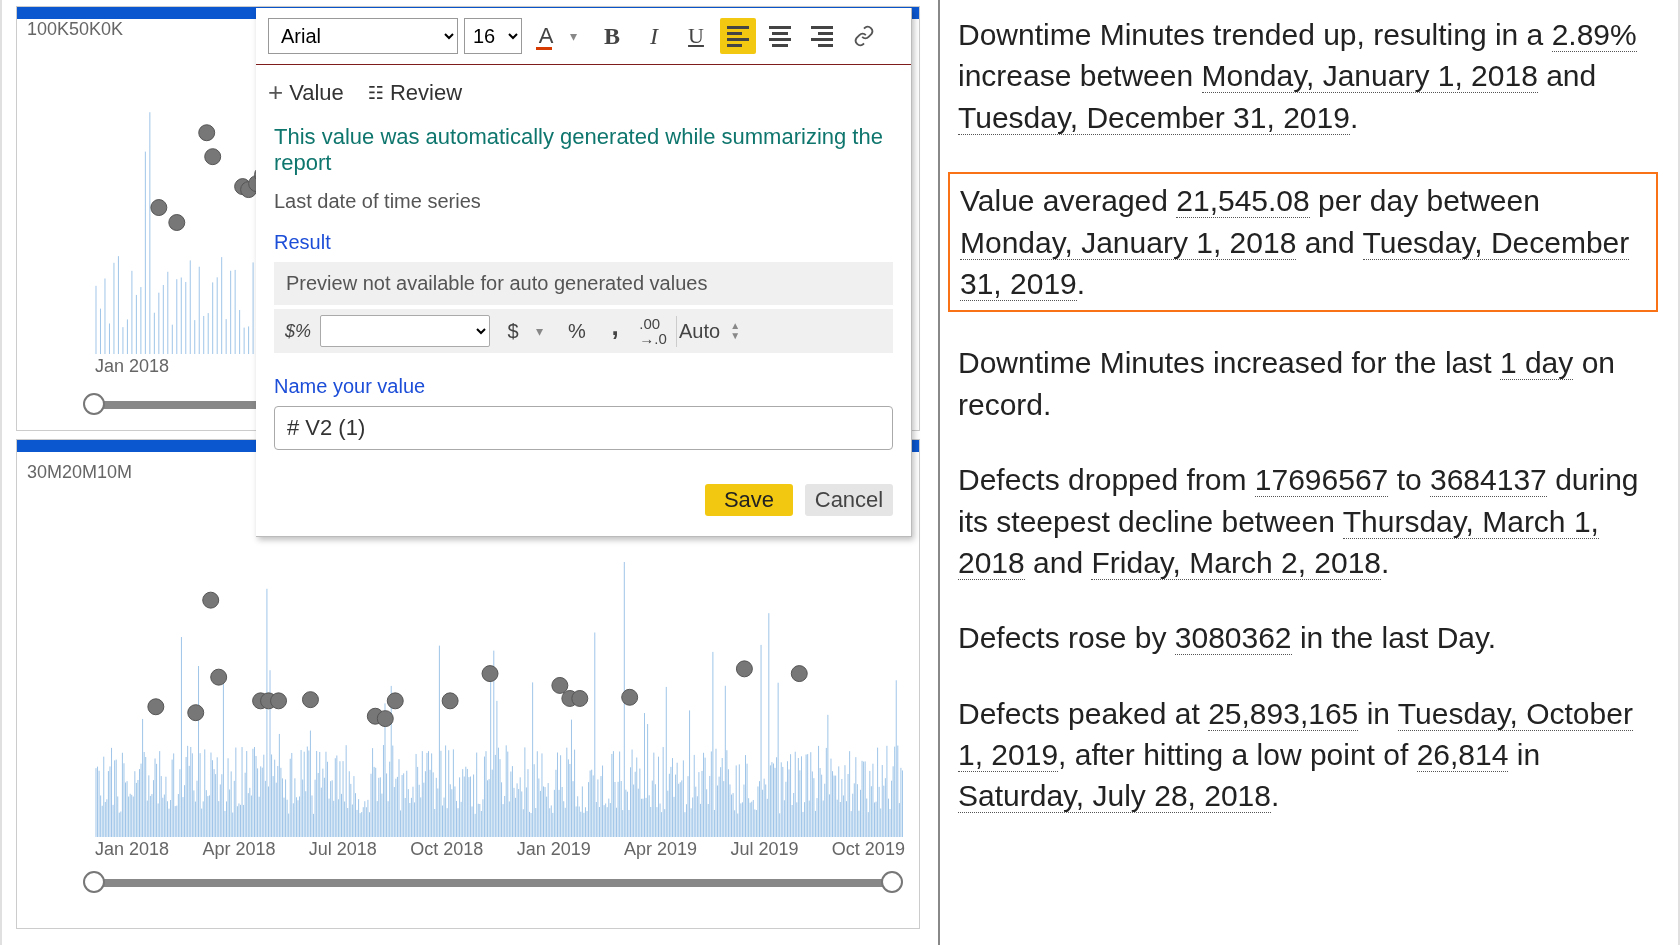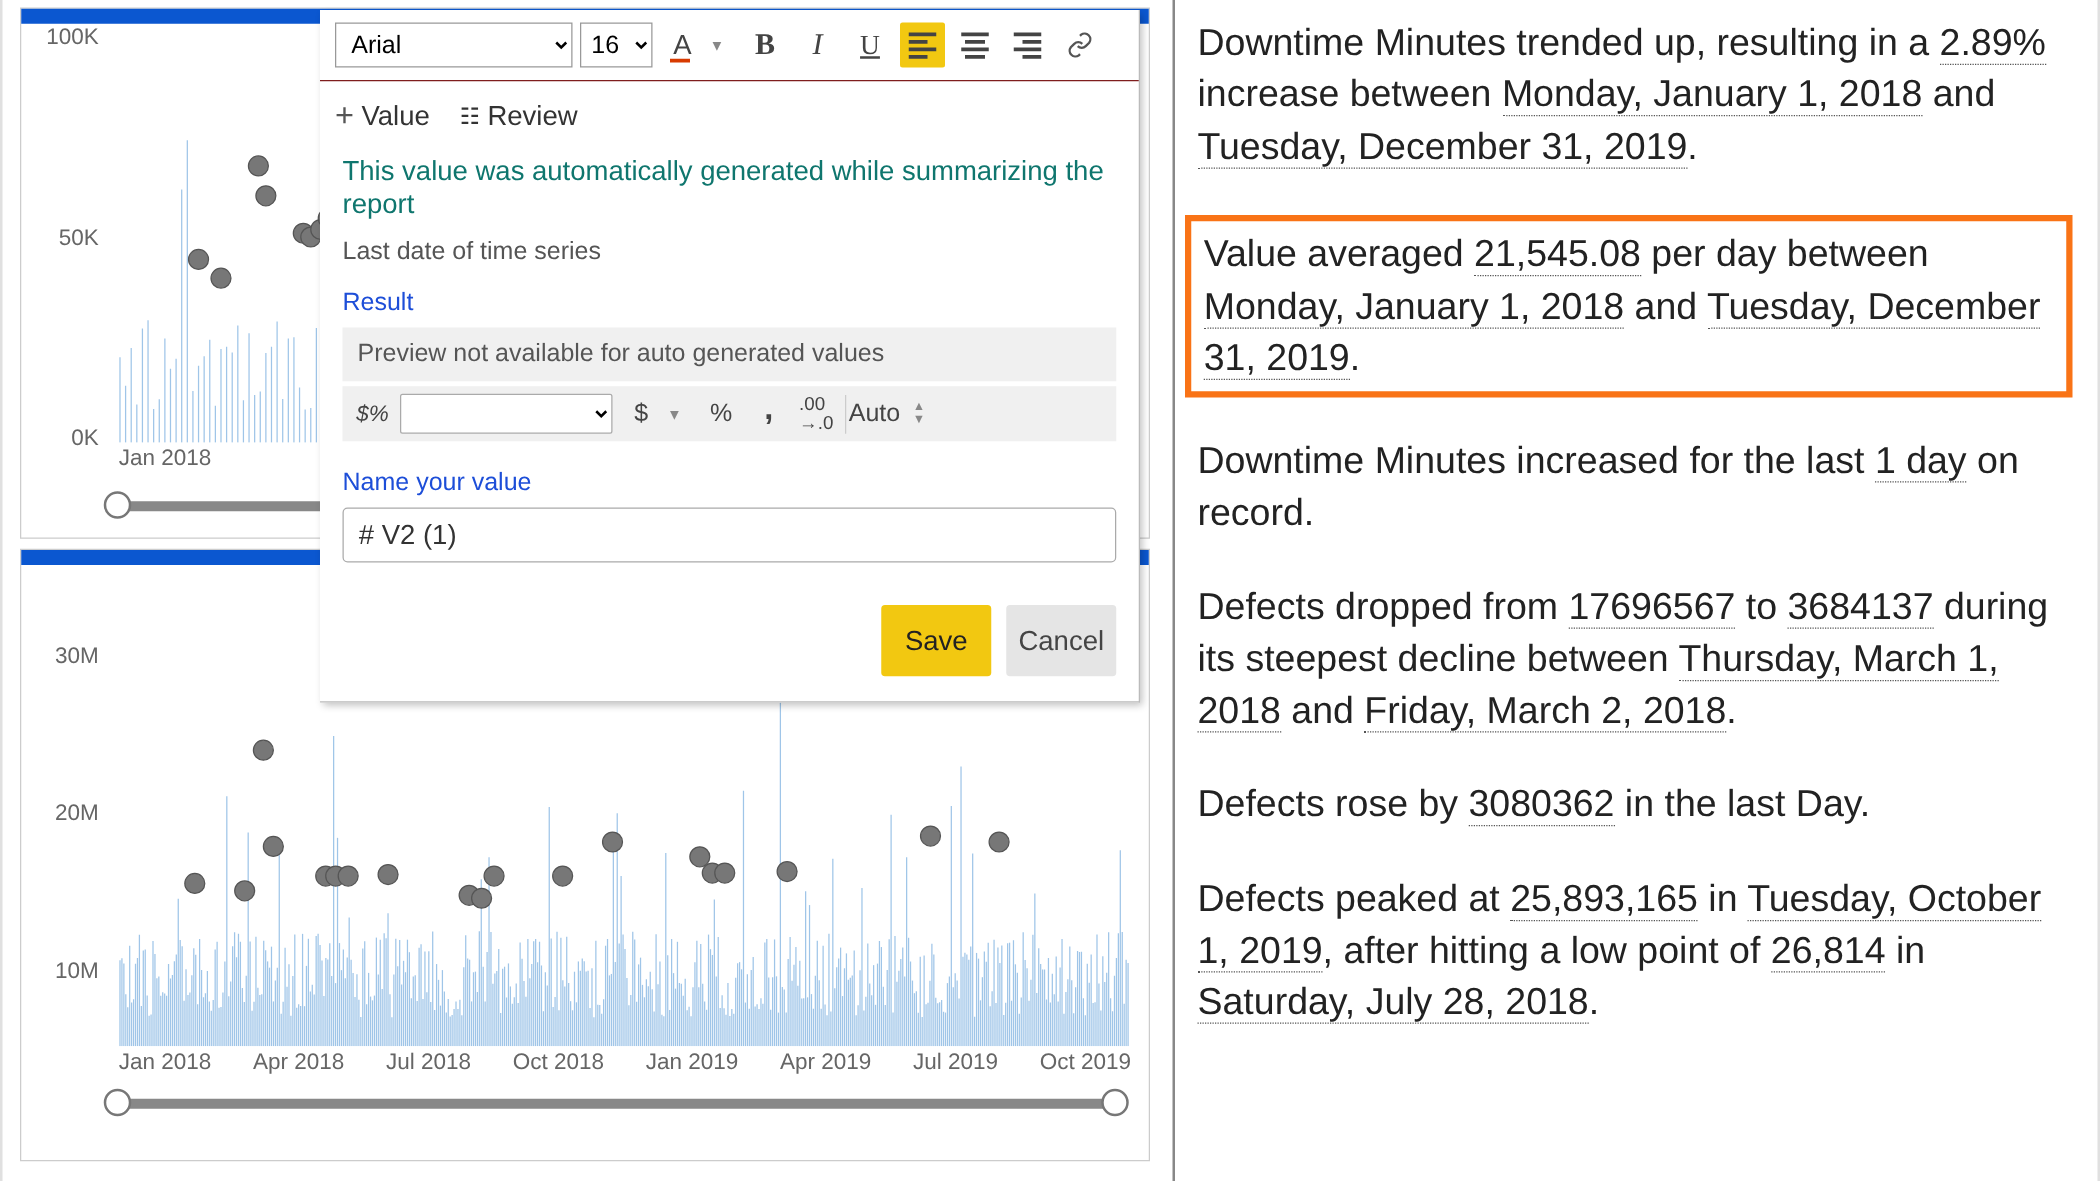--- a/index.html
+++ b/index.html
@@ -25,21 +25,21 @@
     padding: 14px 20px 14px 18px;
     font-size: 30px;
     line-height: 1.38;
     color: #222;
     overflow: hidden;
     border-right: 2px solid #e0e0e0;
   }
   .right-panel p { margin-bottom: 34px; }
   .right-panel .ul { border-bottom: 1px dotted #555; }
   .right-panel .highlighted {
-    border: 5px solid #f97316;
+    border: 2px solid #f97316;
     padding: 6px 10px;
     margin-left: -10px;
     margin-bottom: 30px;
   }
   
   .chart-card {
     position: relative;
     width: 100%;
     border: 1px solid #ccc;
     background: #fff;
@@ -51,21 +51,21 @@
   }
   .chart-body {
     position: relative;
     padding: 6px 10px 4px 10px;
   }
   .y-axis {
     position: absolute;
     left: 10px; top: 0; bottom: 28px;
     width: 52px;
     display: flex;
-    flex-direction: column;
+    flex-direction: row;
     justify-content: space-between;
     font-size: 18px;
     color: #666;
     text-align: right;
   }
   .y-axis span { display: block; }
   .plot-area {
     margin-left: 64px;
     position: relative;
   }
@@ -197,21 +197,21 @@
     padding:0 12px;
     color:#333;
   }
   .btn-row {
     display:flex;
     justify-content:flex-end;
     gap:12px;
     padding:18px 18px 20px 18px;
   }
   .btn {
-    min-width:88px; height:57px;
+    min-width:88px; height:32px;
     display:flex;align-items:center;justify-content:center;
     font-size:22px;
     border-radius:3px;
     cursor:pointer;
     border:none;
   }
   .btn-save { background:#f2c811; color:#222; }
   .btn-cancel { background:#e5e5e5; color:#444; }
   .align-icon { display:flex; flex-direction:column; gap:3px; width:22px;}
   .align-icon span{height:3px;background:#444;display:block;}

